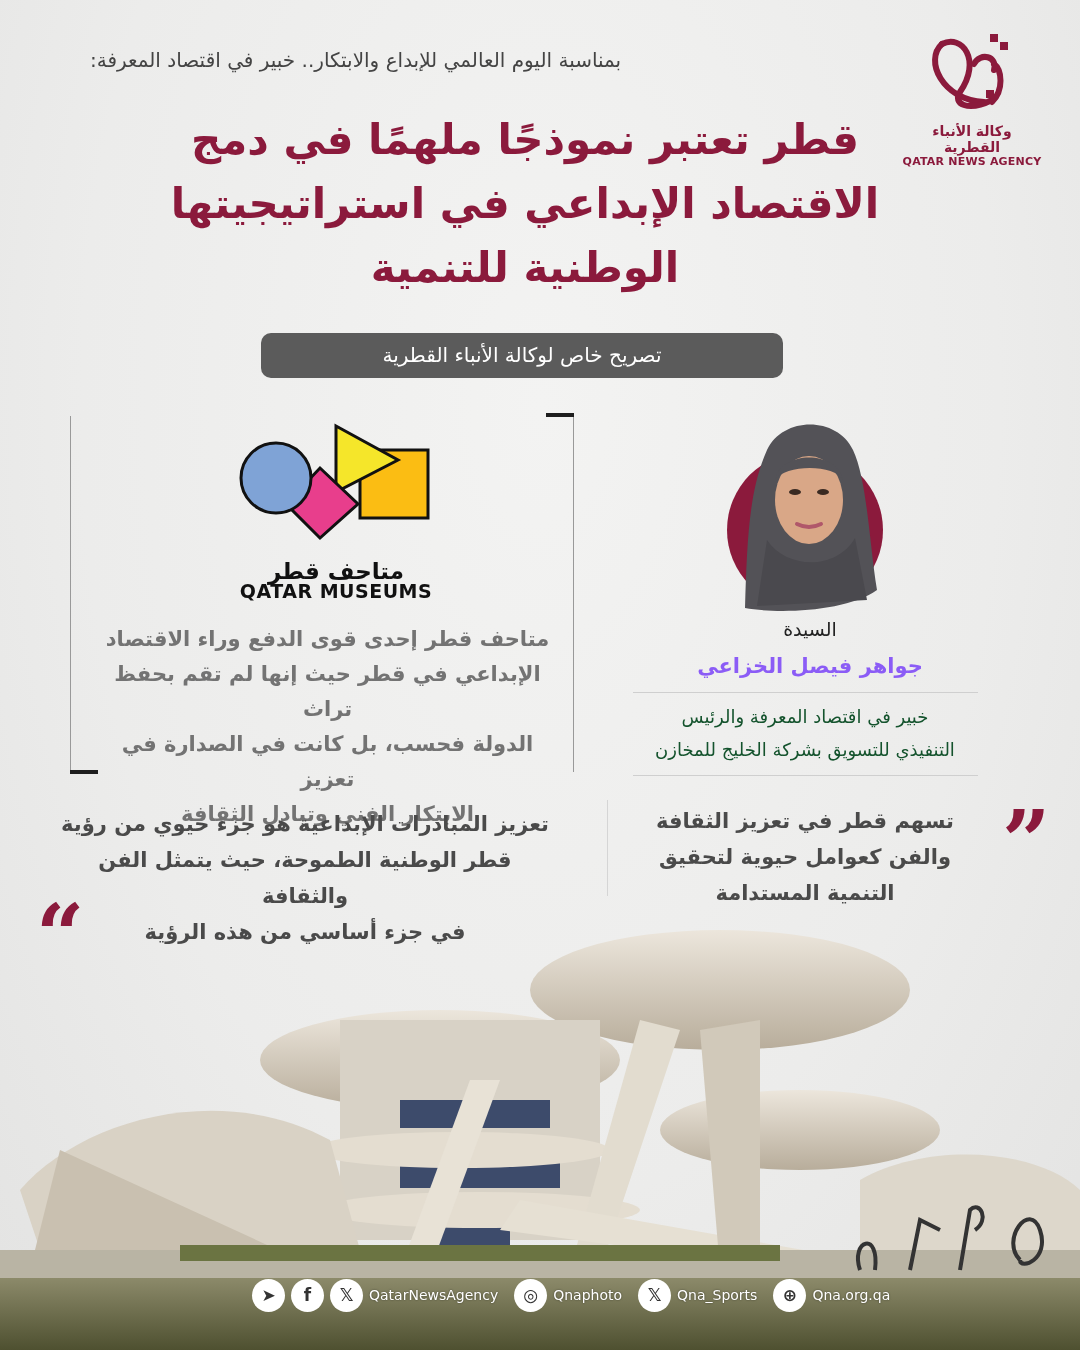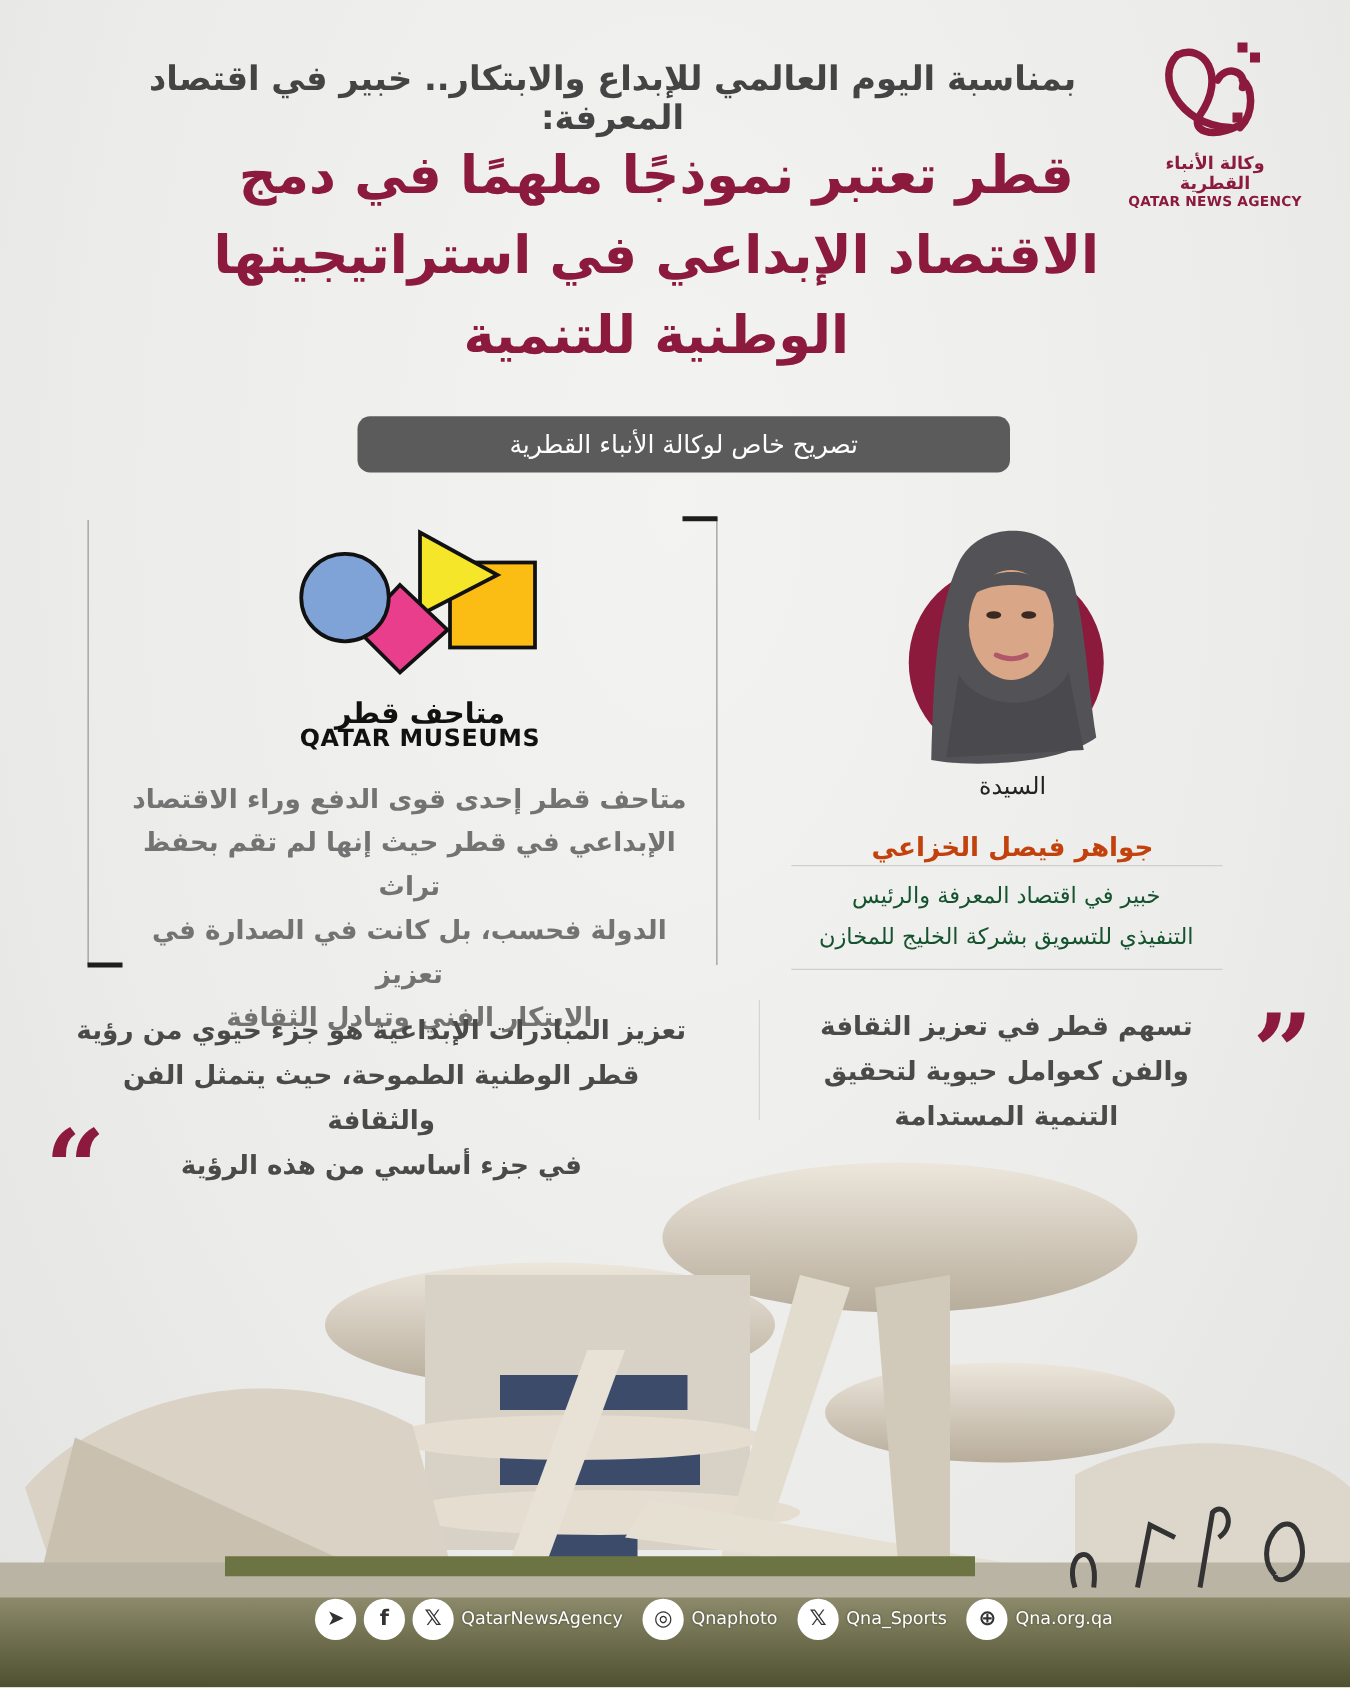--- a/index.html
+++ b/index.html
@@ -8,40 +8,40 @@
       position: relative;
       background: radial-gradient(ellipse at 50% 30%, #f3f3f2 0%, #ececeb 60%, #e3e3e2 100%);
       font-family: "DejaVu Sans", sans-serif;
       color: #3c3c3c;
     }
     .abs { position: absolute; }
 
     
     .kicker {
       position: absolute; top: 48px; right: 190px; width: 800px;
-      text-align: center; direction: rtl;
-      font-size: 27px; font-weight: bold; color: #444;
+      text-align: left; direction: rtl;
+      font-size: 20px; font-weight: normal; color: #444;
     }
     .headline {
       position: absolute; top: 108px; left: 150px; width: 750px;
       text-align: center; direction: rtl;
       font-size: 42px; line-height: 64px; font-weight: bold; color: #8b1a3c;
     }
     .logo {
       position: absolute; top: 30px; right: 38px; width: 140px; height: 130px;
       text-align: center;
     }
     .logo svg { display: block; margin: 0 auto; }
     .logo-ar { font-size: 14px; color: #8b1a3c; direction: rtl; font-weight: bold; margin-top: 5px; }
     .logo-en { font-size: 11px; color: #8b1a3c; font-weight: bold; letter-spacing: 0.2px; }
 
     .pill {
       position: absolute; top: 333px; left: 261px; width: 522px; height: 45px;
       background: #5b5b5b; border-radius: 10px;
-      color: #fff; font-size: 20px; text-align: center; line-height: 45px; direction: rtl; margin-left: 25px;
+      color: #fff; font-size: 20px; text-align: center; line-height: 45px; direction: rtl;
     }
 
     
     .bracket-line { position: absolute; background: #999; }
     .bracket-cap { position: absolute; background: #1e1e1e; height: 4px; }
 
     .qm-logo { position: absolute; top: 420px; left: 238px; width: 196px; height: 180px; }
     .qm-ar { position: absolute; top: 558px; left: 238px; width: 196px; text-align: center; font-size: 23px; font-weight: bold; color: #111; direction: rtl; }
     .qm-en { position: absolute; top: 580px; left: 238px; width: 196px; text-align: center; font-size: 19px; font-weight: bold; color: #111; letter-spacing: 0.5px; }
 
@@ -51,21 +51,21 @@
       font-size: 21px; line-height: 35px; color: #737373; font-weight: bold;
     }
 
     
     .avatar-wrap { position: absolute; top: 420px; left: 727px; width: 160px; height: 192px; }
     .avatar-circle {
       position: absolute; left: 0; top: 32px; width: 156px; height: 156px;
       border-radius: 50%; background: #8b1a3c; overflow: hidden;
     }
     .title-small { position: absolute; top: 618px; left: 640px; width: 340px; text-align: center; font-size: 19px; color: #222; direction: rtl; }
-    .person-name { position: absolute; top: 654px; left: 640px; width: 340px; text-align: center; font-size: 21px; color: #c2410c; font-weight: bold; direction: rtl; margin-top: 12px; }
+    .person-name { position: absolute; top: 654px; left: 640px; width: 340px; text-align: center; font-size: 21px; color: #8b5cf6; font-weight: bold; direction: rtl; }
     .hr { position: absolute; height: 1px; background: #cfcfcf; }
     .person-role {
       position: absolute; top: 700px; left: 625px; width: 360px; text-align: center; direction: rtl;
       font-size: 18px; line-height: 33px; color: #14532d;
     }
 
     
     .quote-right {
       position: absolute; top: 803px; left: 640px; width: 330px; text-align: center; direction: rtl;
       font-size: 21px; line-height: 36px; font-weight: bold; color: #4a4a4a;

